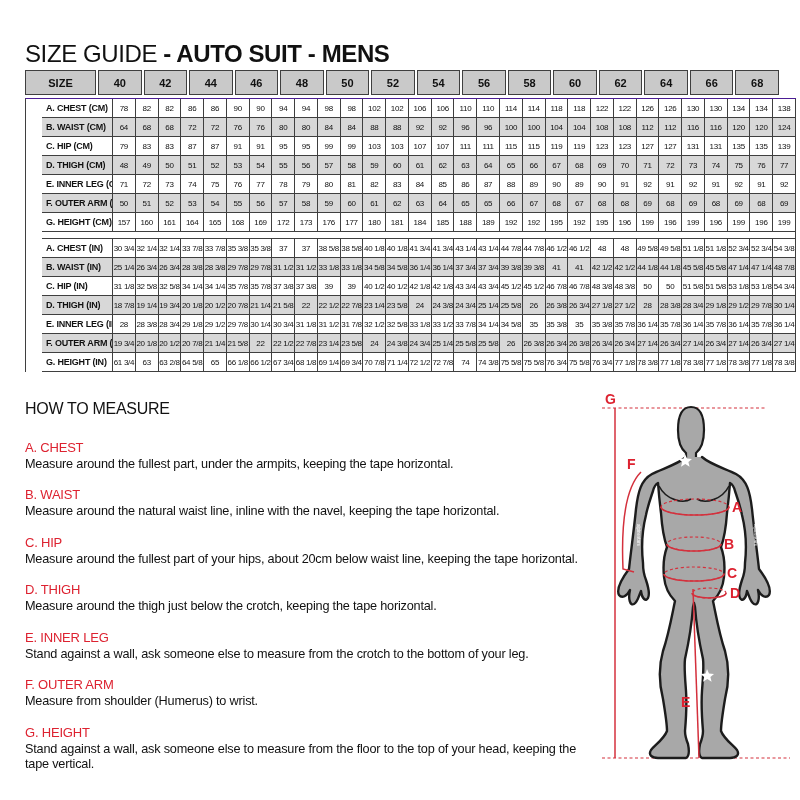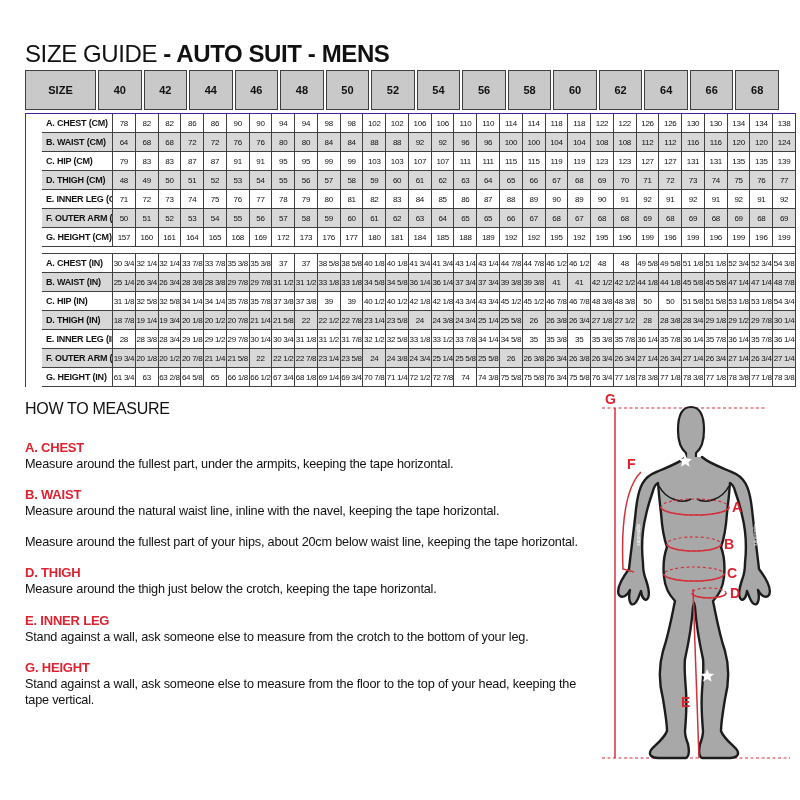--- a/index.html
+++ b/index.html
@@ -6,41 +6,41 @@
   html,body { width:800px; height:800px; background:#ffffff; font-family:"Liberation Sans", sans-serif; color:#111; overflow:hidden; }
   body { position:relative; }
 
   
   .title { position:absolute; left:25px; top:40px; font-size:24px; letter-spacing:-0.4px; white-space:nowrap; }
   .title .t-reg { font-weight:400; }
   .title .t-bold { font-weight:700; }
 
   
   .table-wrap { position:absolute; left:25px; top:70px; width:754px; }
-  .hdr-row { display:flex; height:40px; margin-bottom:3px; }
+  .hdr-row { display:flex; height:25px; margin-bottom:3px; }
   .hdr-box { background:var(--hdr-bg,#c9c9c9); border:1px solid #3f3f3f; font-weight:700; font-size:11px;
              display:flex; align-items:center; justify-content:center; }
   .hdr-corner { flex:0 0 71px; }
   .hdr-size { flex:1 1 0; margin-left:2px; }
 
   table.sizes { border-collapse:separate; border-spacing:0; table-layout:fixed; width:754px;
                 border-left:1px solid #3f3f3f; border-top:1px solid #4c1d95;padding-left:16px; }
   table.sizes td { border-right:1px solid #3f3f3f; border-bottom:1px solid #3f3f3f;
                    font-size:8px; letter-spacing:-0.3px; text-align:center; height:19px;
                    white-space:nowrap; overflow:hidden; background:#fff; }
   table.sizes td.lbl { text-align:left; padding-left:4px; font-weight:700; font-size:9px; letter-spacing:-0.2px; }
   tr.shaded td { background:var(--row-shade,#d8d8d8); }
   tr.spacer td { height:7px; border-right:none; background:#fff; }
   tr.spacer td.sp-r { border-right:1px solid #3f3f3f; }
 
   
   .htm { position:absolute; left:25px; top:400px; width:568px; }
   .htm h2 { font-size:16px; font-weight:400; letter-spacing:-0.3px; margin-bottom:22px; }
   .m-block { margin-bottom:15px; }
-  .m-head { color:var(--accent,#dd2230); font-weight:700; font-size:13px; margin-bottom:2px; letter-spacing:-0.2px; }
+  .m-head { color:var(--accent,#dd2230); font-weight:400; font-size:13px; margin-bottom:2px; letter-spacing:-0.2px; }
   .m-text { font-size:12.7px; line-height:1.22; letter-spacing:-0.2px; }
 
   
   .figure { position:absolute; left:593px; top:393px; width:207px; height:404px; }
   .fig-label { fill:var(--accent,#dd2230); font-family:"Liberation Sans",sans-serif; font-weight:700; font-size:14px; }
 </style>
 </head>
 <body>
 
 <div class="title">
@@ -577,29 +577,34 @@
   <div id="measure-list">
       <div class="m-block">
         <div class="m-head">A. CHEST</div>
         <div class="m-text">Measure around the fullest part, under the armpits, keeping the tape horizontal.</div>
       </div>
       <div class="m-block">
         <div class="m-head">B. WAIST</div>
         <div class="m-text">Measure around the natural waist line, inline with the navel, keeping the tape horizontal.</div>
       </div>
       <div class="m-block">
+        <div class="m-head">C. HIP</div>
         <div class="m-text">Measure around the fullest part of your hips, about 20cm below waist line, keeping the tape horizontal.</div>
       </div>
       <div class="m-block">
         <div class="m-head">D. THIGH</div>
         <div class="m-text">Measure around the thigh just below the crotch, keeping the tape horizontal.</div>
       </div>
       <div class="m-block">
         <div class="m-head">E. INNER LEG</div>
         <div class="m-text">Stand against a wall, ask someone else to measure from the crotch to the bottom of your leg.</div>
+      </div>
+      <div class="m-block">
+        <div class="m-head">F. OUTER ARM</div>
+        <div class="m-text">Measure from shoulder (Humerus) to wrist.</div>
       </div>
       <div class="m-block">
         <div class="m-head">G. HEIGHT</div>
         <div class="m-text">Stand against a wall, ask someone else to measure from the floor to the top of your head, keeping the tape vertical.</div>
       </div>
     </div>
 </div>
 
 <div class="figure">
 <svg width="207" height="404" viewBox="0 0 207 404" xmlns="http://www.w3.org/2000/svg">

